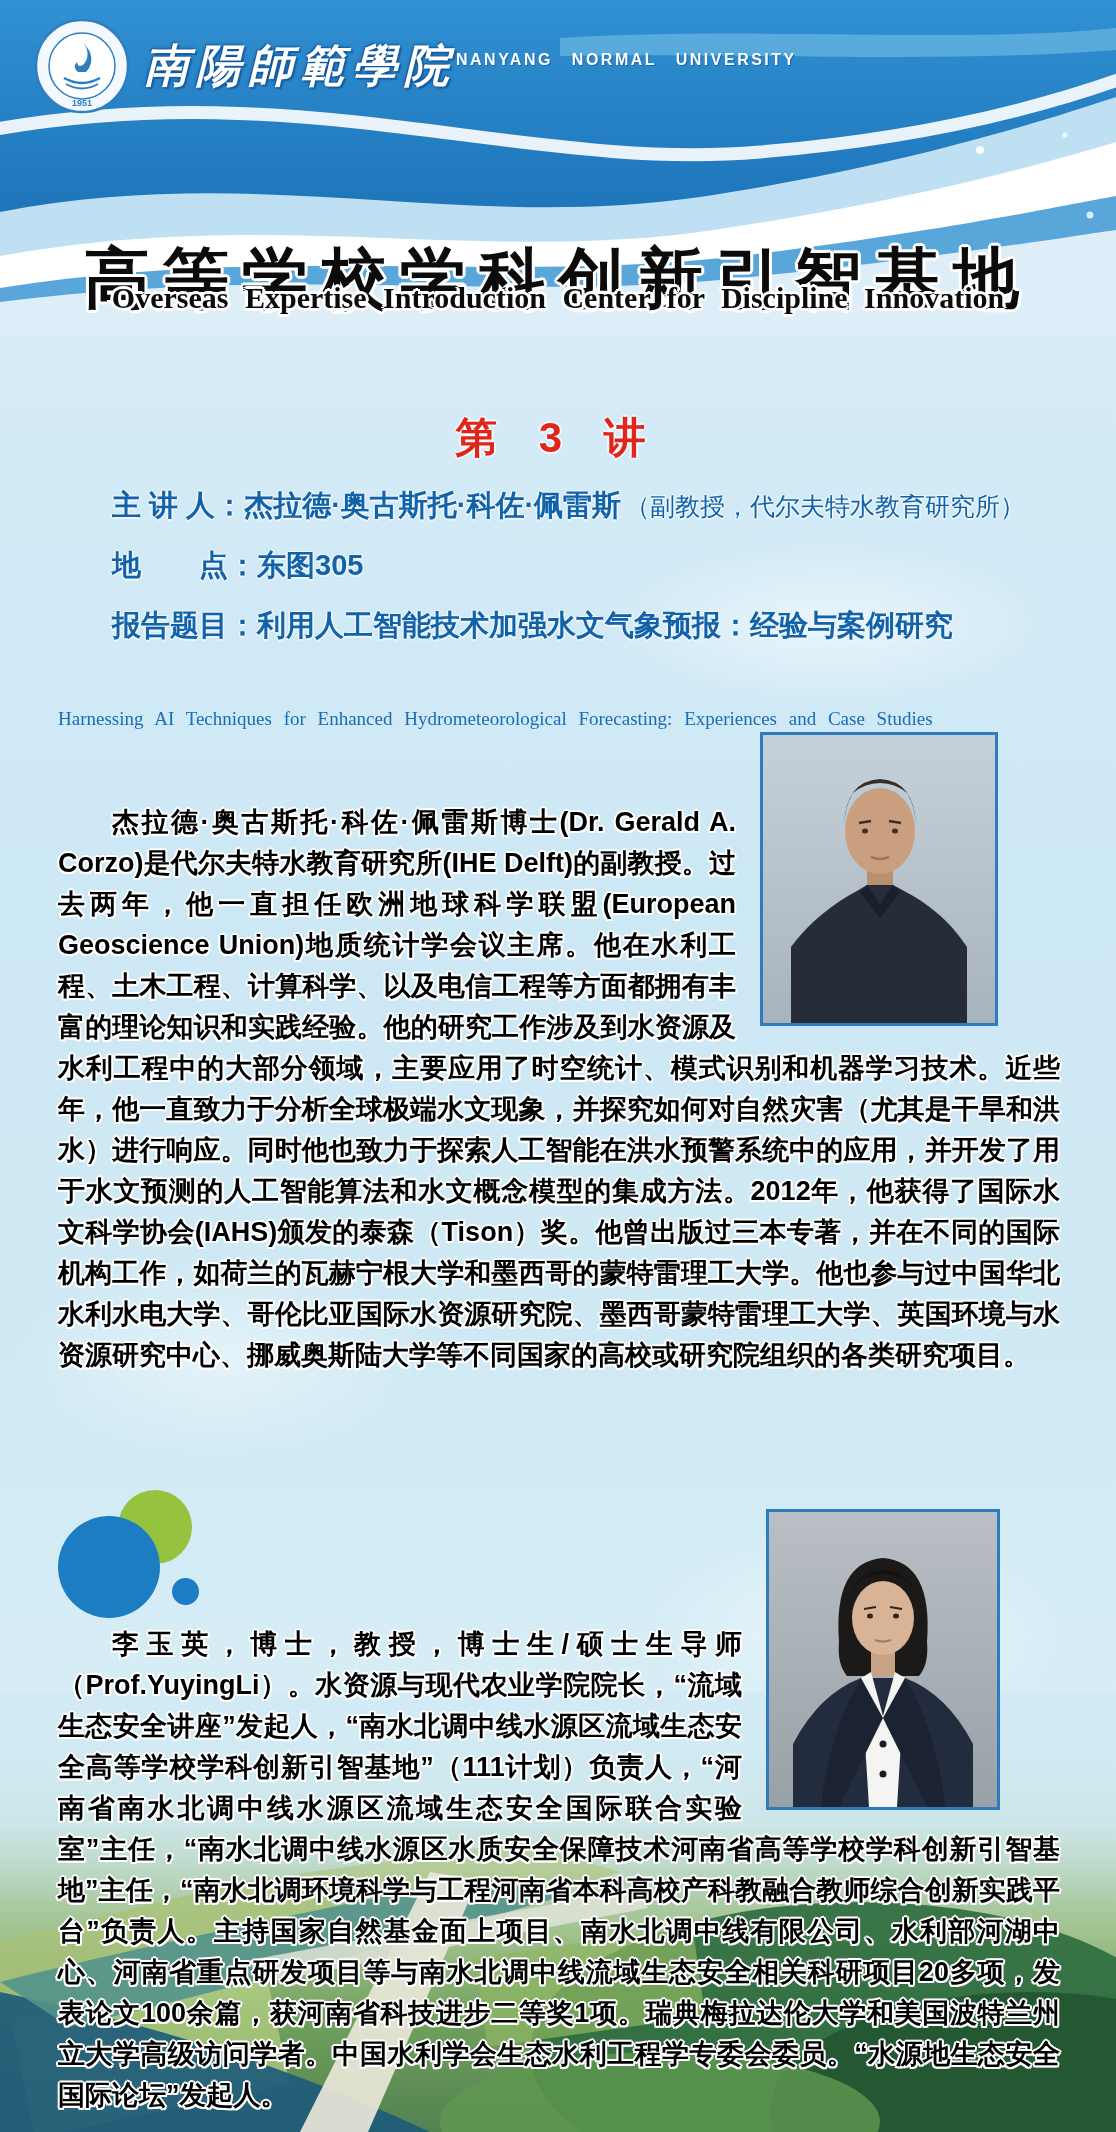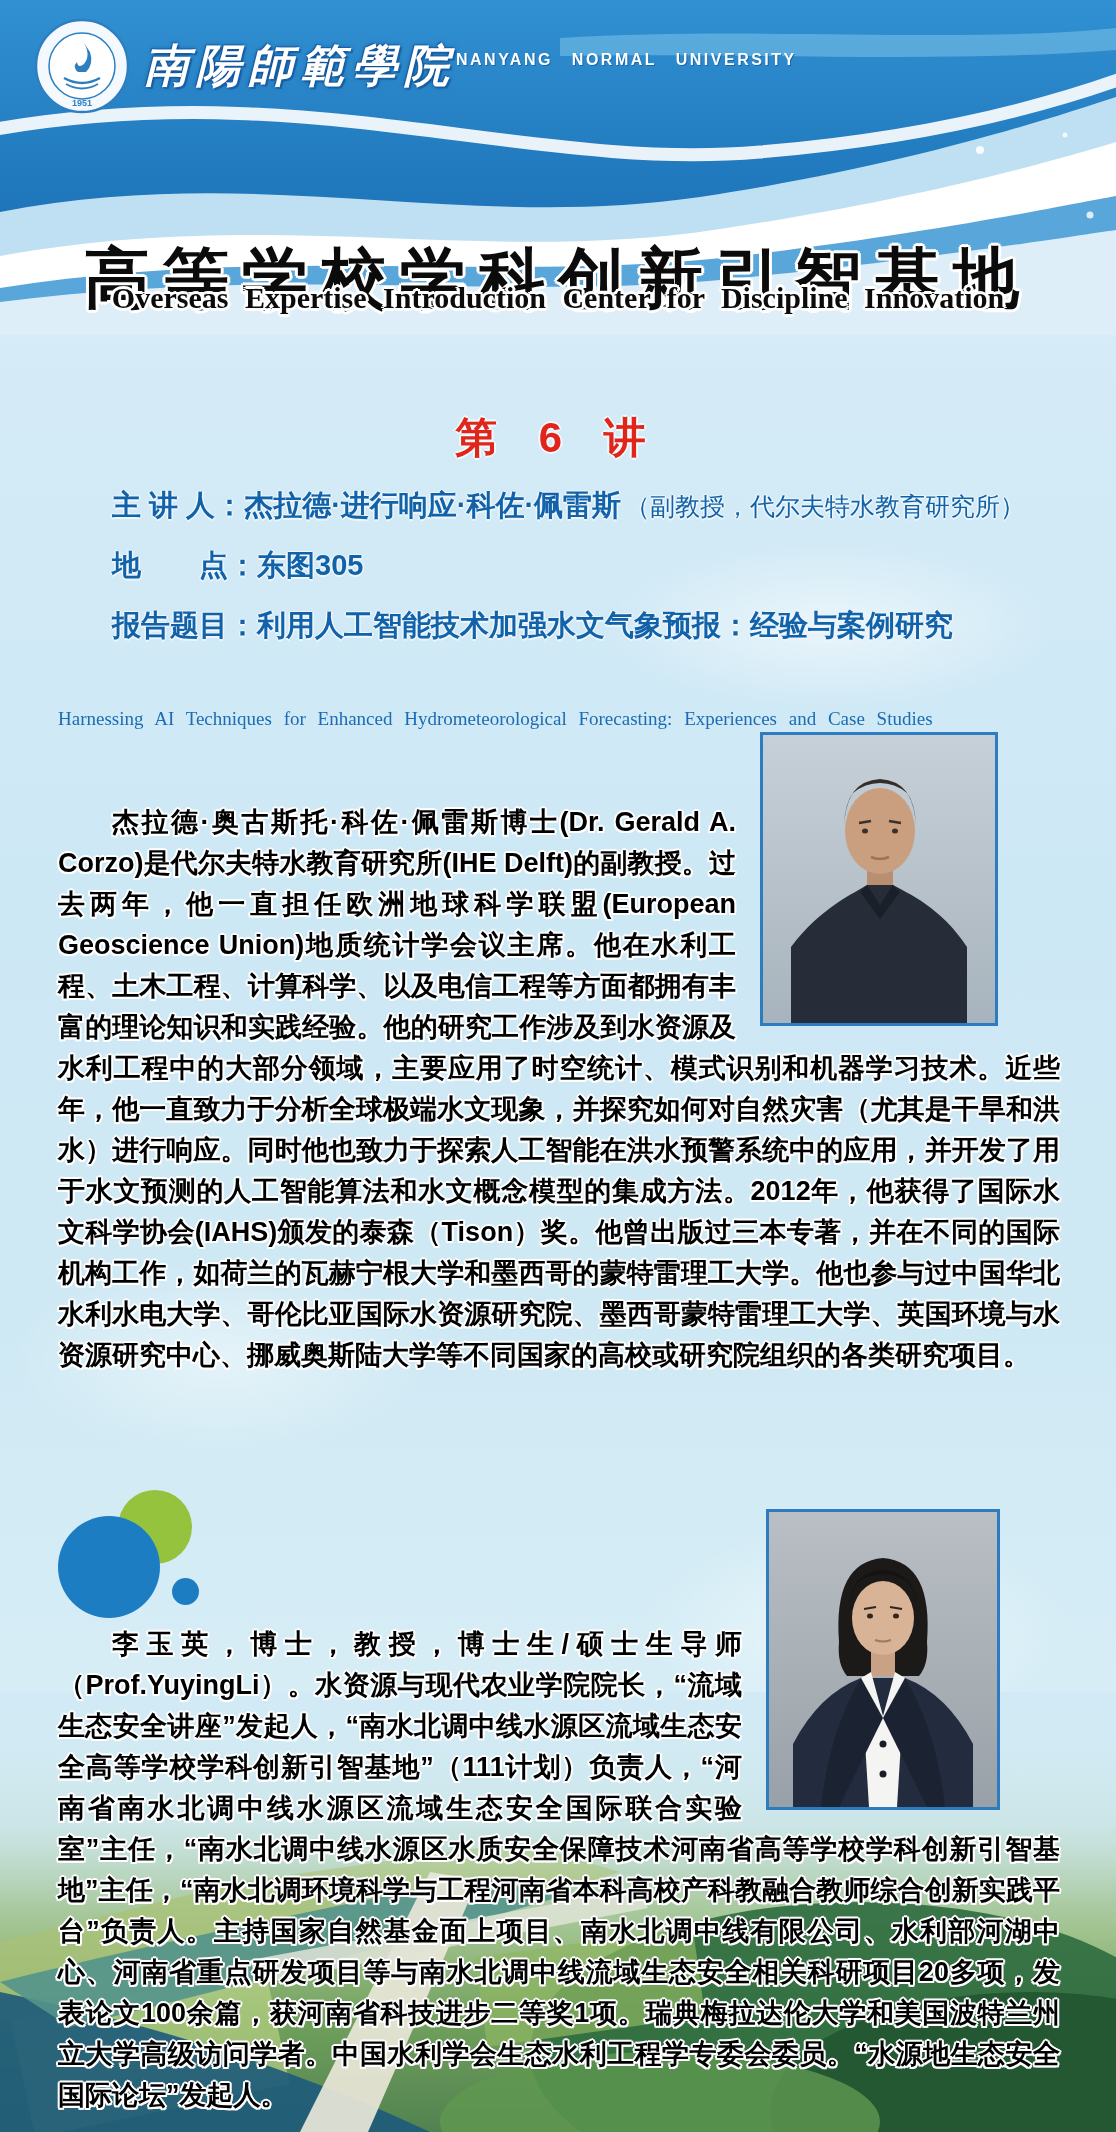--- a/index.html
+++ b/index.html
@@ -125,26 +125,26 @@
       <div class="brand-text">
         <div class="brand-cn">南陽師範學院</div>
         <div class="brand-en">NANYANG  NORMAL  UNIVERSITY</div>
       </div>
     </div>
 
     <h1 class="main-title outline-w">高等学校学科创新引智基地</h1>
     <div class="main-sub outline-w">Overseas  Expertise  Introduction  Center  for  Discipline  Innovation</div>
   </header>
 
-  <div class="session">第 6 讲</div>
+  <div class="session">第 3 讲</div>
 
   <div class="info">
     <div class="info-row">
       <span class="info-label">主 讲 人：</span>
-      <span>杰拉德·进行响应·科佐·佩雷斯</span>
+      <span>杰拉德·奥古斯托·科佐·佩雷斯</span>
       <span class="info-affil">（副教授，代尔夫特水教育研究所）</span>
     </div>
     <div class="info-row">
       <span class="info-label">地　　点：</span>
       <span>东图305</span>
     </div>
     <div class="info-row">
       <span class="info-label">报告题目：</span>
       <span>利用人工智能技术加强水文气象预报：经验与案例研究</span>
     </div>

